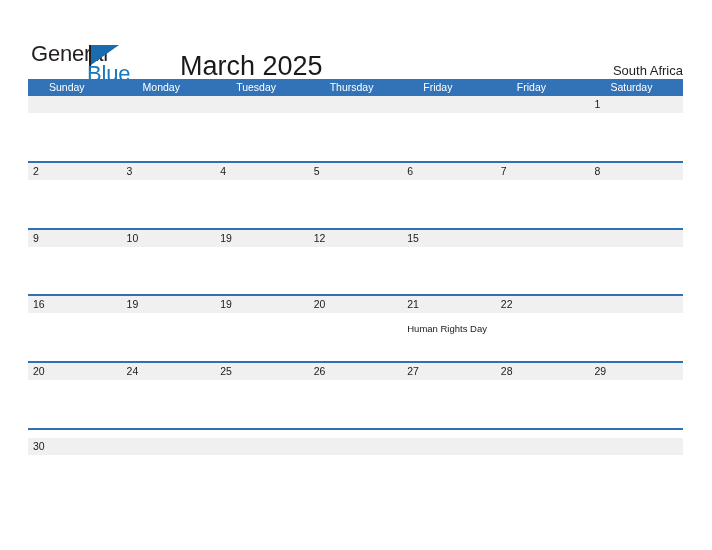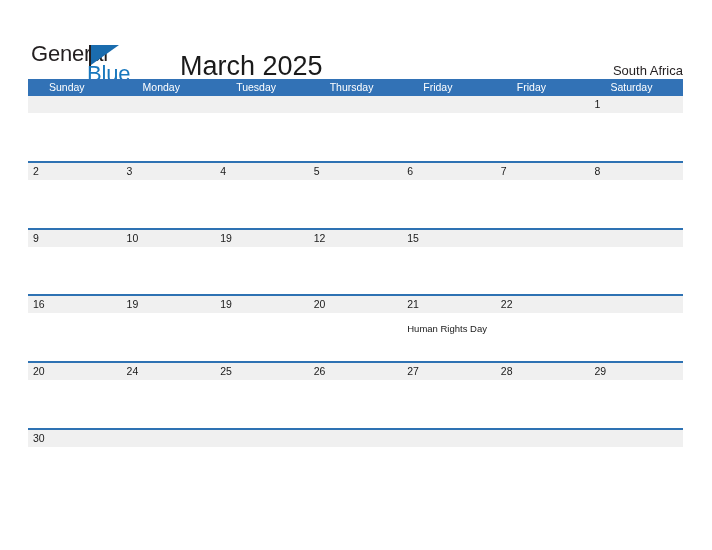--- a/index.html
+++ b/index.html
@@ -117,20 +117,21 @@
 
   .week-row {
     width: 655px;
     height: 66.8px;
     position: relative;
     border-bottom: 2px solid #2e72b3;
     box-sizing: border-box;
   }
   .week-row.last-row {
     border-bottom: none;
+    margin-top: 8px;
   }
   .week-row-bg {
     position: absolute;
     left: 0; top: 0;
     width: 655px;
     height: 17px;
     background: #f0f0f0;
   }
   .week-cells {
     position: relative;

